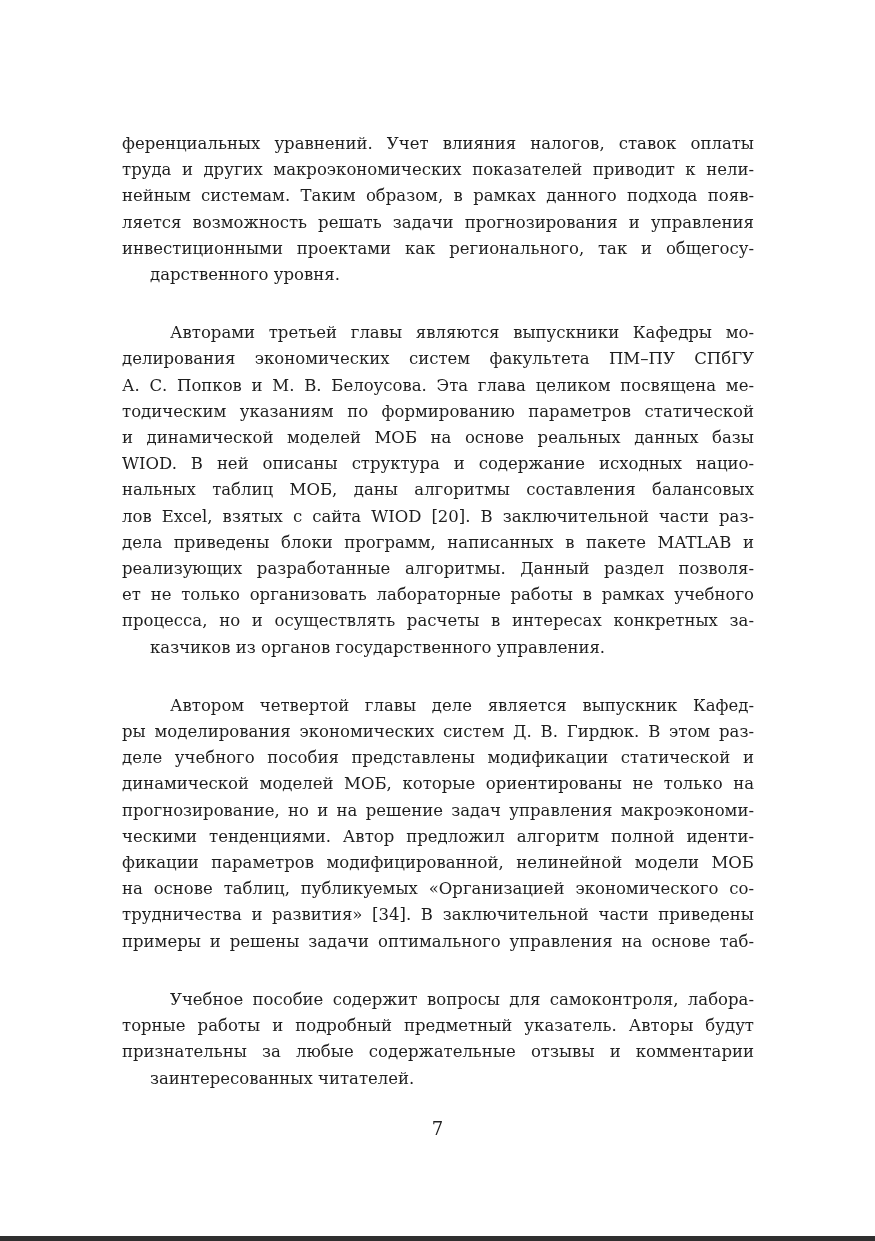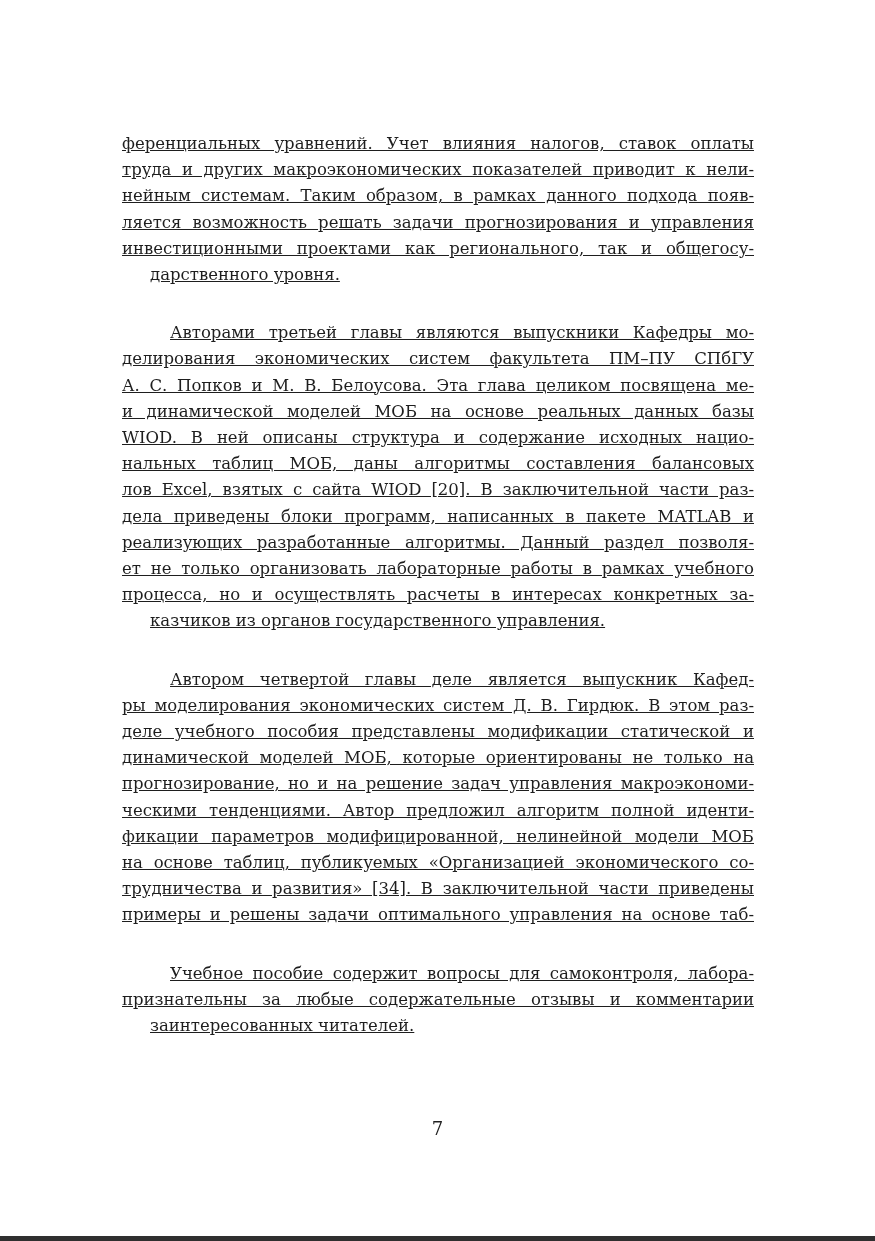--- a/index.html
+++ b/index.html
@@ -20,21 +20,20 @@
     position: absolute;
     left: 122px;
     top: 131px;
     width: 632px;
     font-size: 16.5px;
     line-height: 26.2px;
   }
   .paragraph {
     margin: 0;
     padding: 0;
-    text-decoration: underline;
   }
   .paragraph .line {
     text-align: justify;
     text-align-last: justify;
   }
   .paragraph .line.last {
     text-align-last: left;
     margin-left: 28px;
   }
   .paragraph.indented .line.first {
@@ -69,20 +68,21 @@
         <div class="line">труда и других макроэкономических показателей приводит к нели-</div>
         <div class="line">нейным системам. Таким образом, в рамках данного подхода появ-</div>
         <div class="line">ляется возможность решать задачи прогнозирования и управления</div>
         <div class="line">инвестиционными проектами как регионального, так и общегосу-</div>
         <div class="line last">дарственного уровня.</div>
       </div>
       <div class="paragraph indented">
         <div class="line first">Авторами третьей главы являются выпускники Кафедры мо-</div>
         <div class="line">делирования экономических систем факультета ПМ–ПУ СПбГУ</div>
         <div class="line">А. С. Попков и М. В. Белоусова. Эта глава целиком посвящена ме-</div>
+        <div class="line">тодическим указаниям по формированию параметров статической</div>
         <div class="line">и динамической моделей МОБ на основе реальных данных базы</div>
         <div class="line">WIOD. В ней описаны структура и содержание исходных нацио-</div>
         <div class="line">нальных таблиц МОБ, даны алгоритмы составления балансовых</div>
         <div class="line">лов Excel, взятых с сайта WIOD [20]. В заключительной части раз-</div>
         <div class="line">дела приведены блоки программ, написанных в пакете MATLAB и</div>
         <div class="line">реализующих разработанные алгоритмы. Данный раздел позволя-</div>
         <div class="line">ет не только организовать лабораторные работы в рамках учебного</div>
         <div class="line">процесса, но и осуществлять расчеты в интересах конкретных за-</div>
         <div class="line last">казчиков из органов государственного управления.</div>
       </div>
@@ -93,19 +93,20 @@
         <div class="line">динамической моделей МОБ, которые ориентированы не только на</div>
         <div class="line">прогнозирование, но и на решение задач управления макроэкономи-</div>
         <div class="line">ческими тенденциями. Автор предложил алгоритм полной иденти-</div>
         <div class="line">фикации параметров модифицированной, нелинейной модели МОБ</div>
         <div class="line">на основе таблиц, публикуемых «Организацией экономического со-</div>
         <div class="line">трудничества и развития» [34]. В заключительной части приведены</div>
         <div class="line">примеры и решены задачи оптимального управления на основе таб-</div>
       </div>
       <div class="paragraph indented">
         <div class="line first">Учебное пособие содержит вопросы для самоконтроля, лабора-</div>
+        <div class="line">торные работы и подробный предметный указатель. Авторы будут</div>
         <div class="line">признательны за любые содержательные отзывы и комментарии</div>
         <div class="line last">заинтересованных читателей.</div>
       </div>
     </div>
   <div class="page-number">7</div>
   <div class="page-edge"></div>
 </div>
 
 </body></html>

